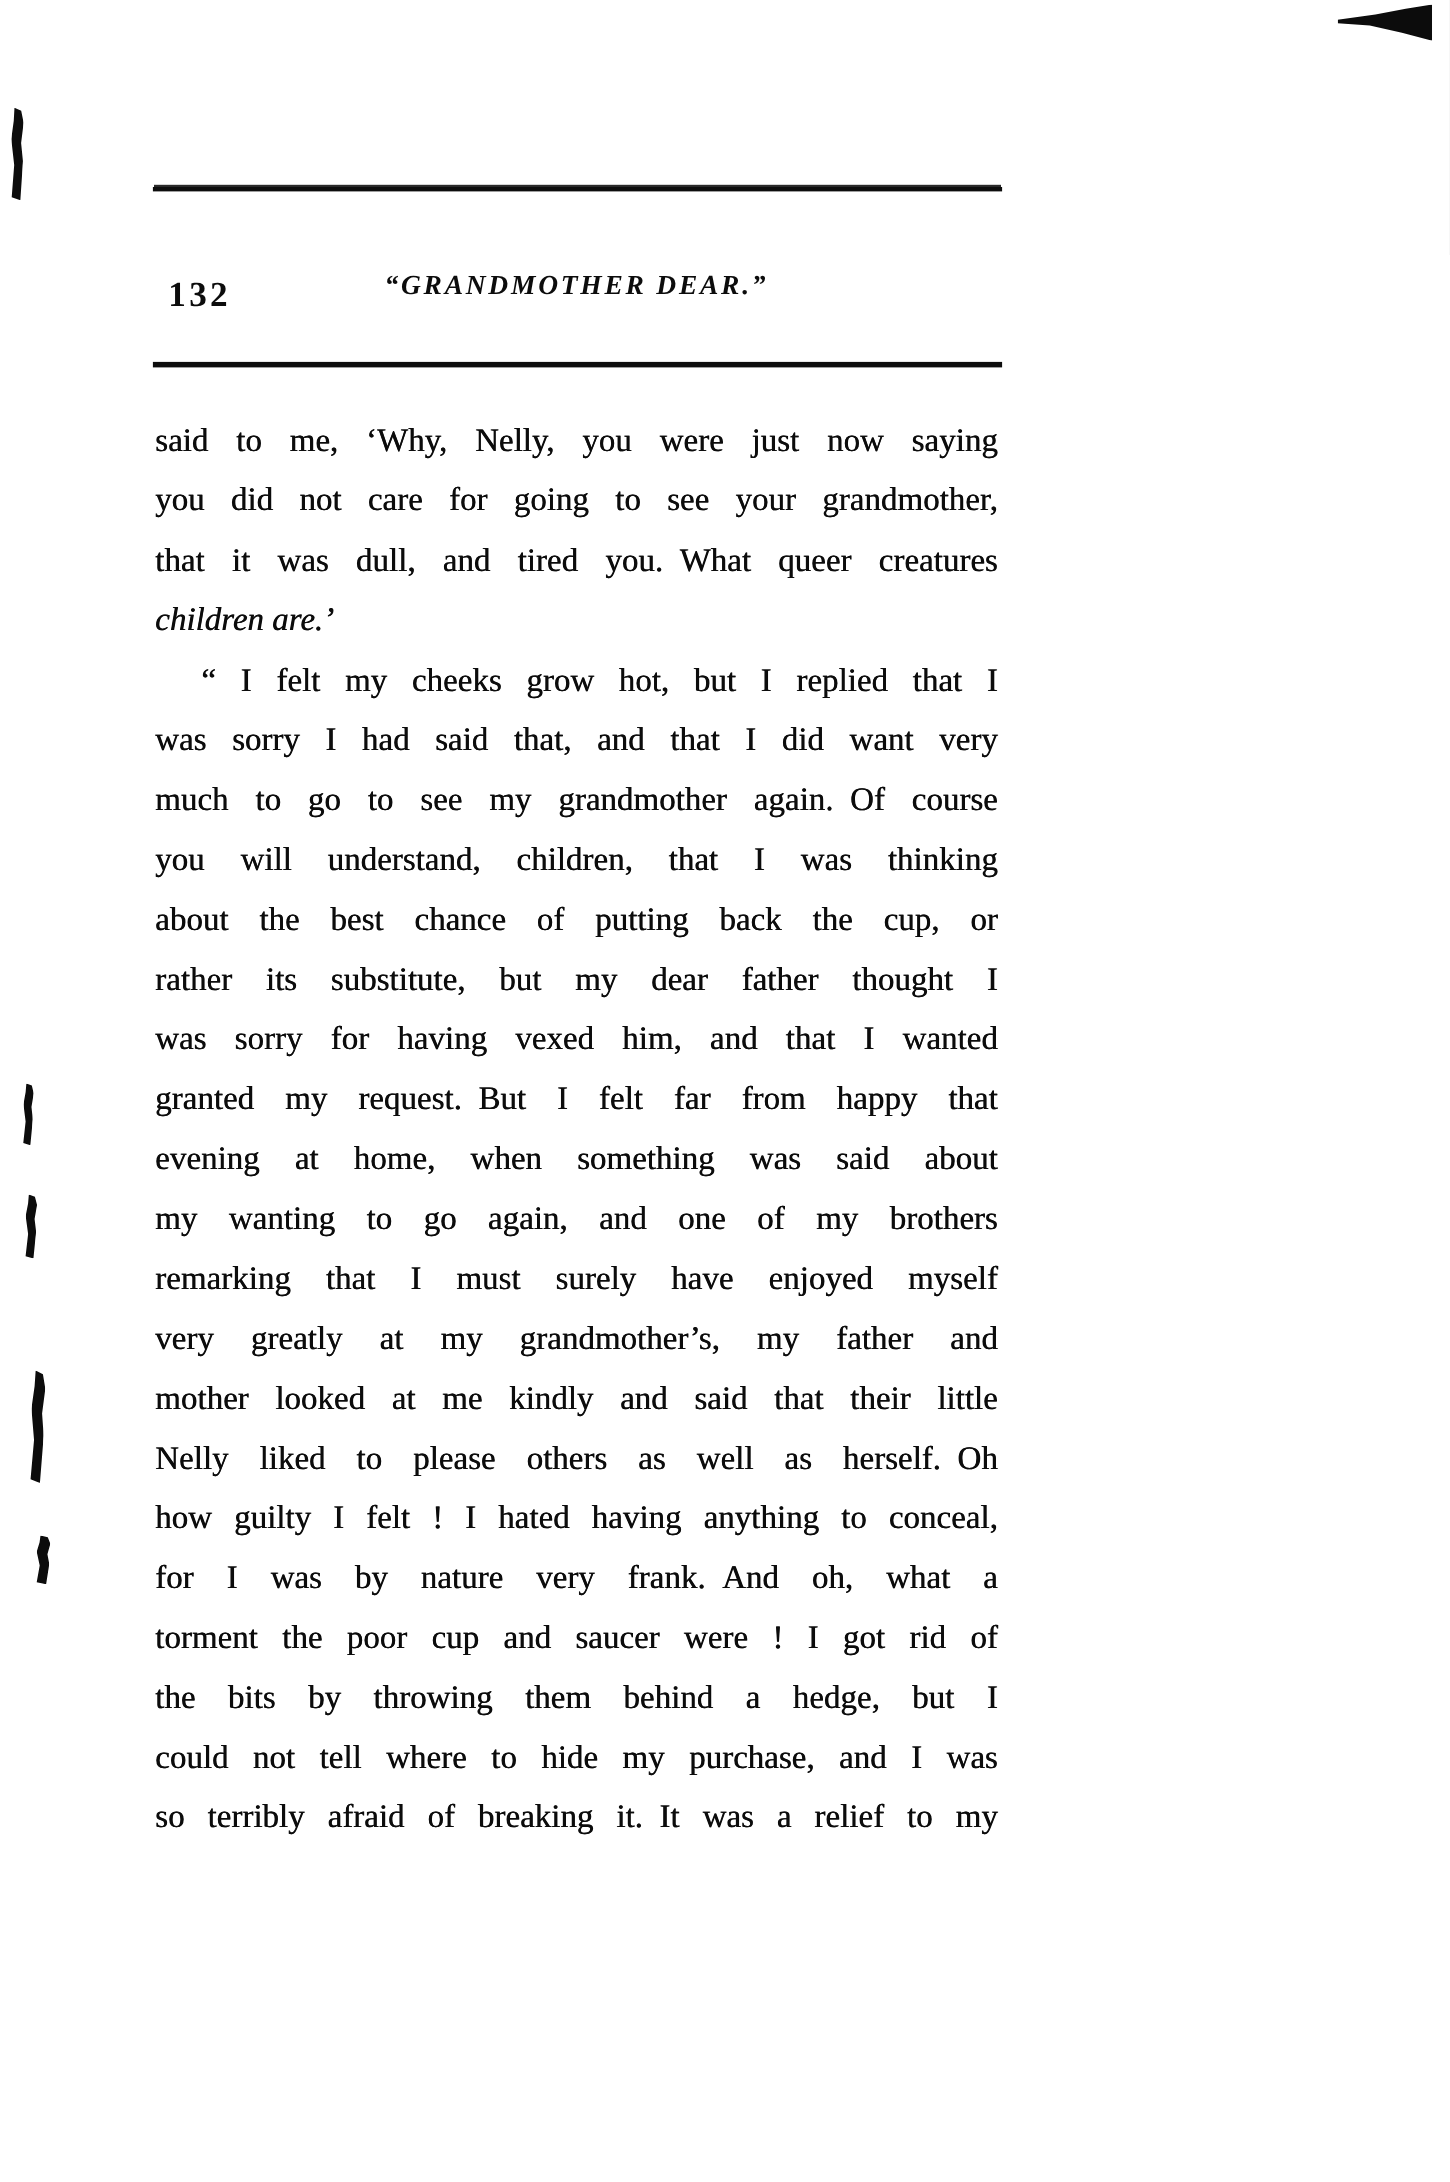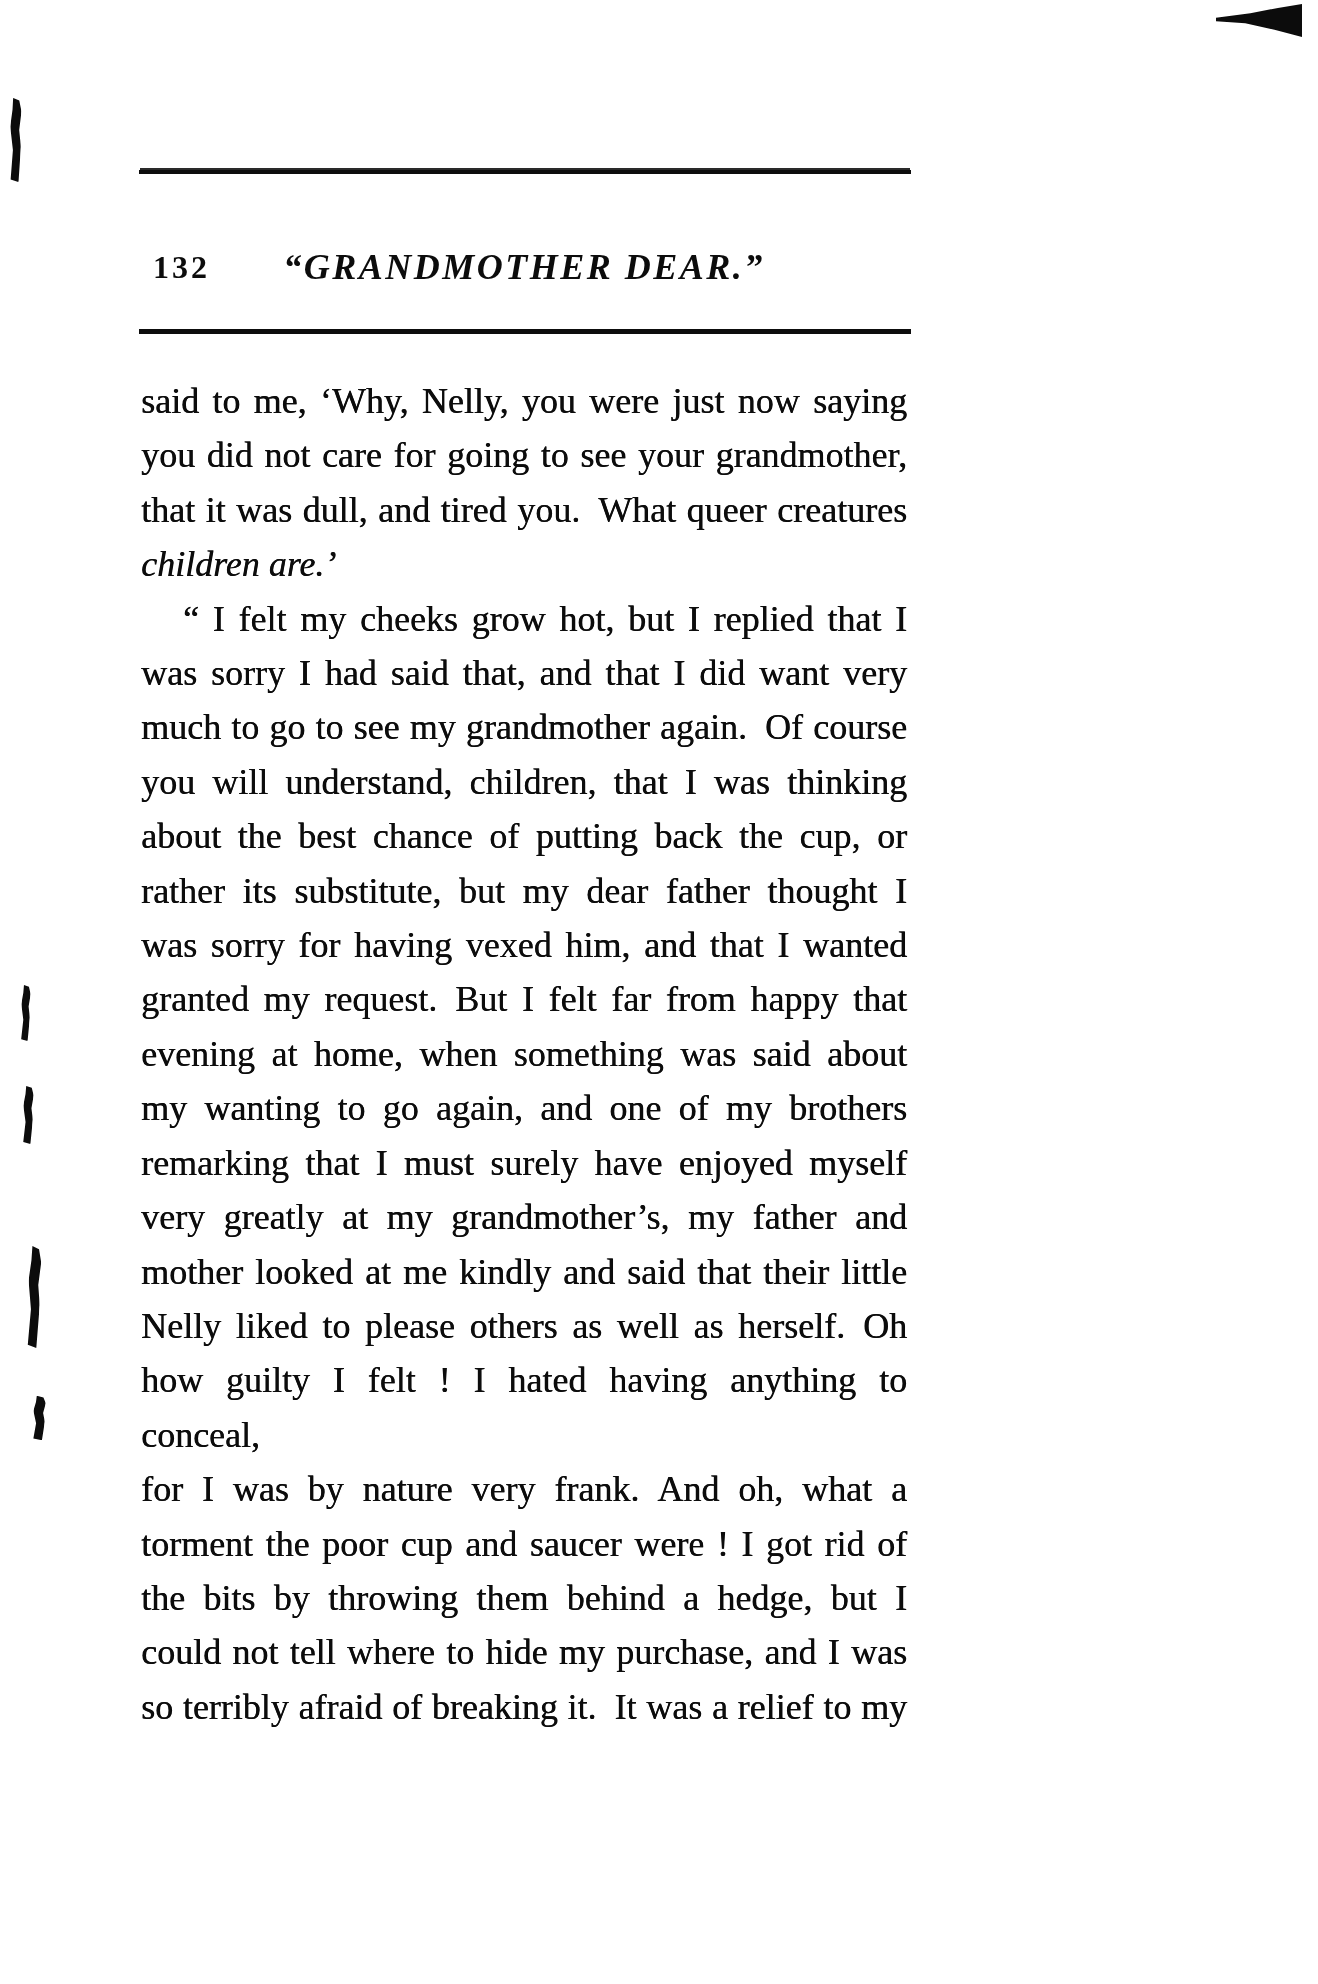--- a/index.html
+++ b/index.html
@@ -38,33 +38,33 @@
     position: absolute;
     left: 12px;
     top: 6px;
     font-size: 32px;
     font-weight: bold;
     letter-spacing: 3px;
   }
   .title {
     display: block;
     text-align: center;
-    font-size: 36px;
+    font-size: 25px;
     font-weight: bold;
     font-style: italic;
     letter-spacing: 2.5px;
     padding-top: 3px;
     white-space: nowrap;
   }
   .body {
     position: absolute;
     top: 374px;
     left: 0;
     width: 100%;
-    font-size: 36px;
+    font-size: 30px;
     line-height: 54.4px;
     text-shadow: 0.4px 0 0 currentColor;
   }
   .line {
     text-align: justify;
     text-align-last: justify;
   }
   .line.flush-left { text-align-last: left; font-style: italic; }
   .line.indent { text-indent: 42px; }
 

